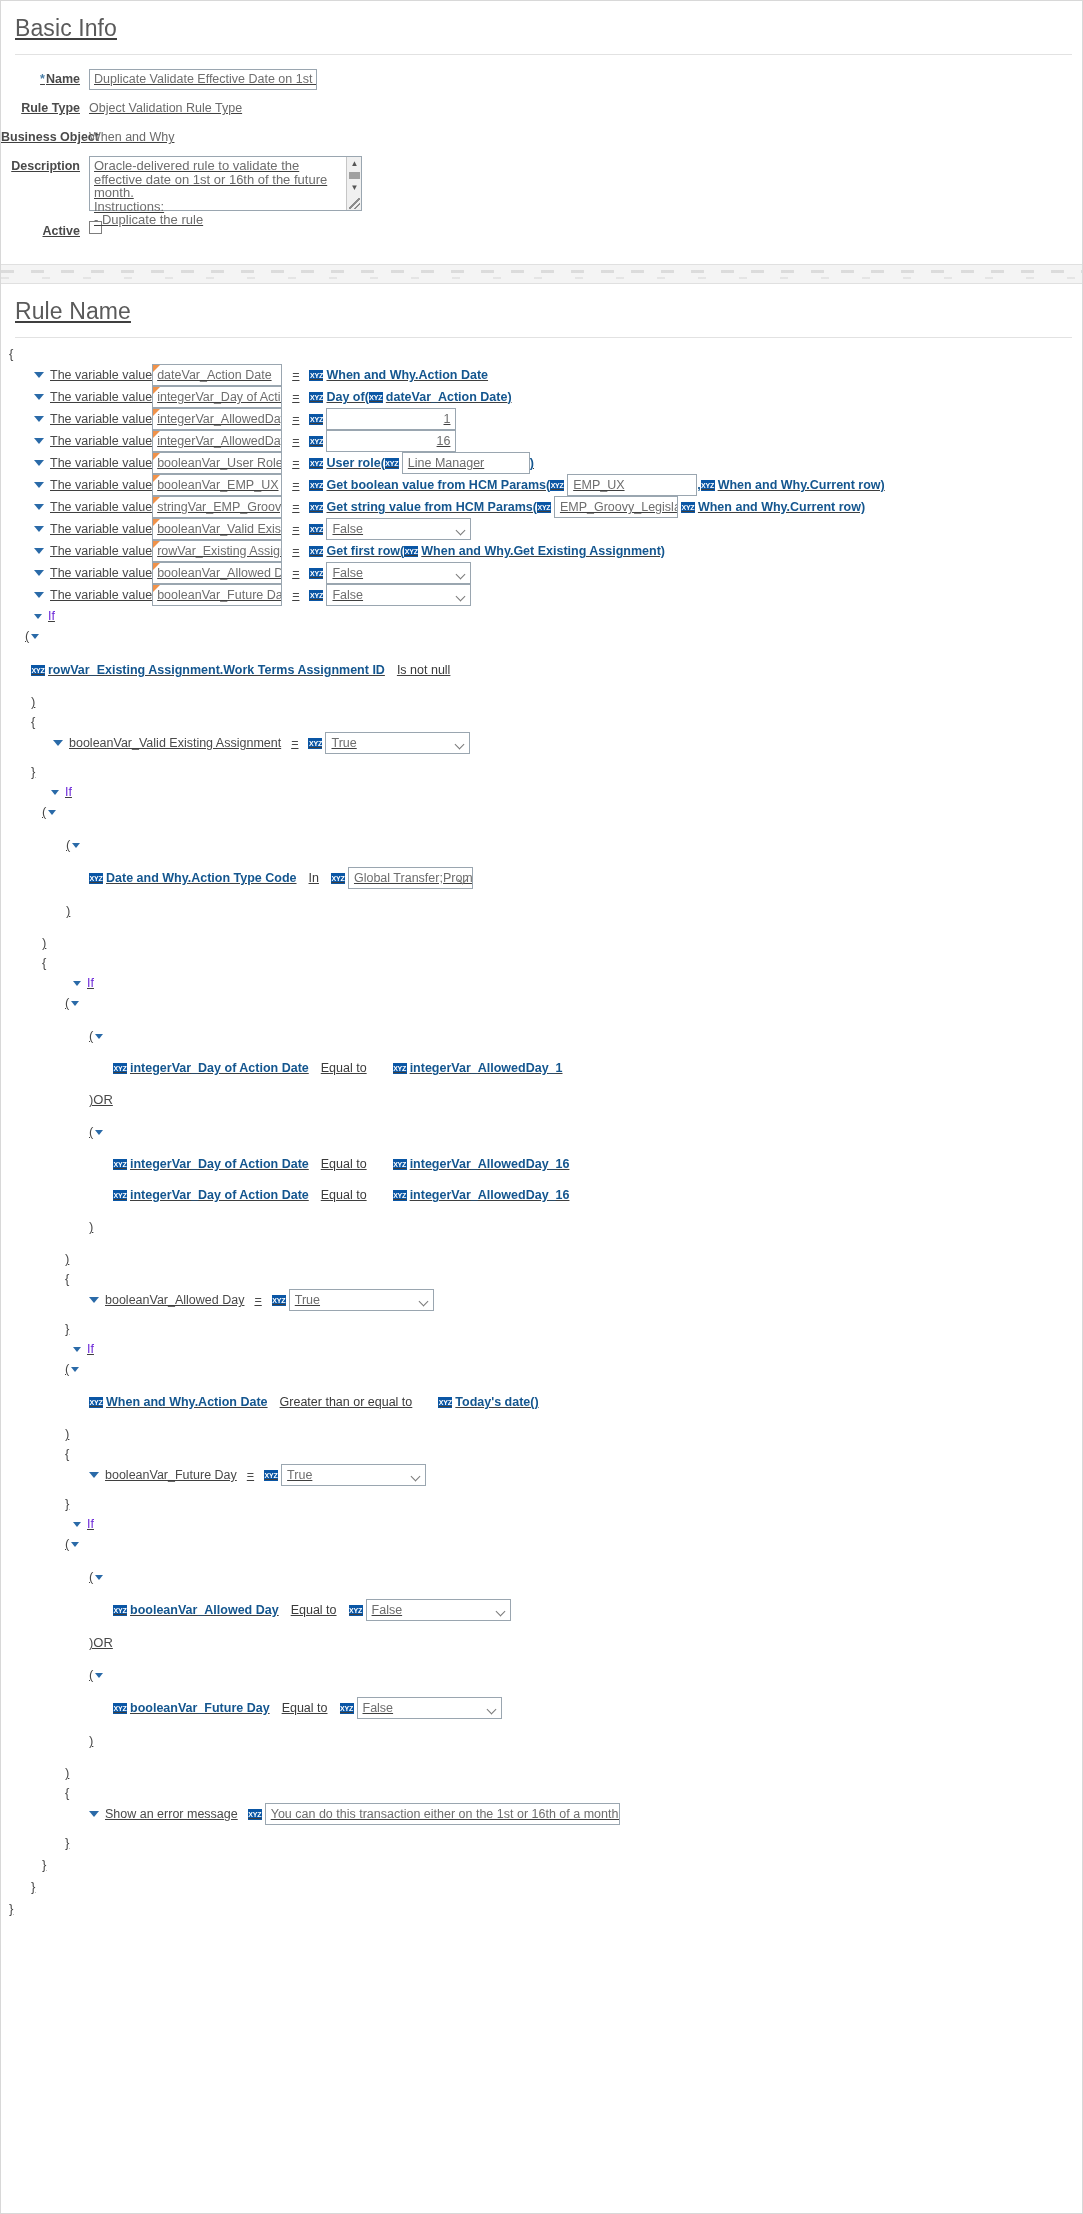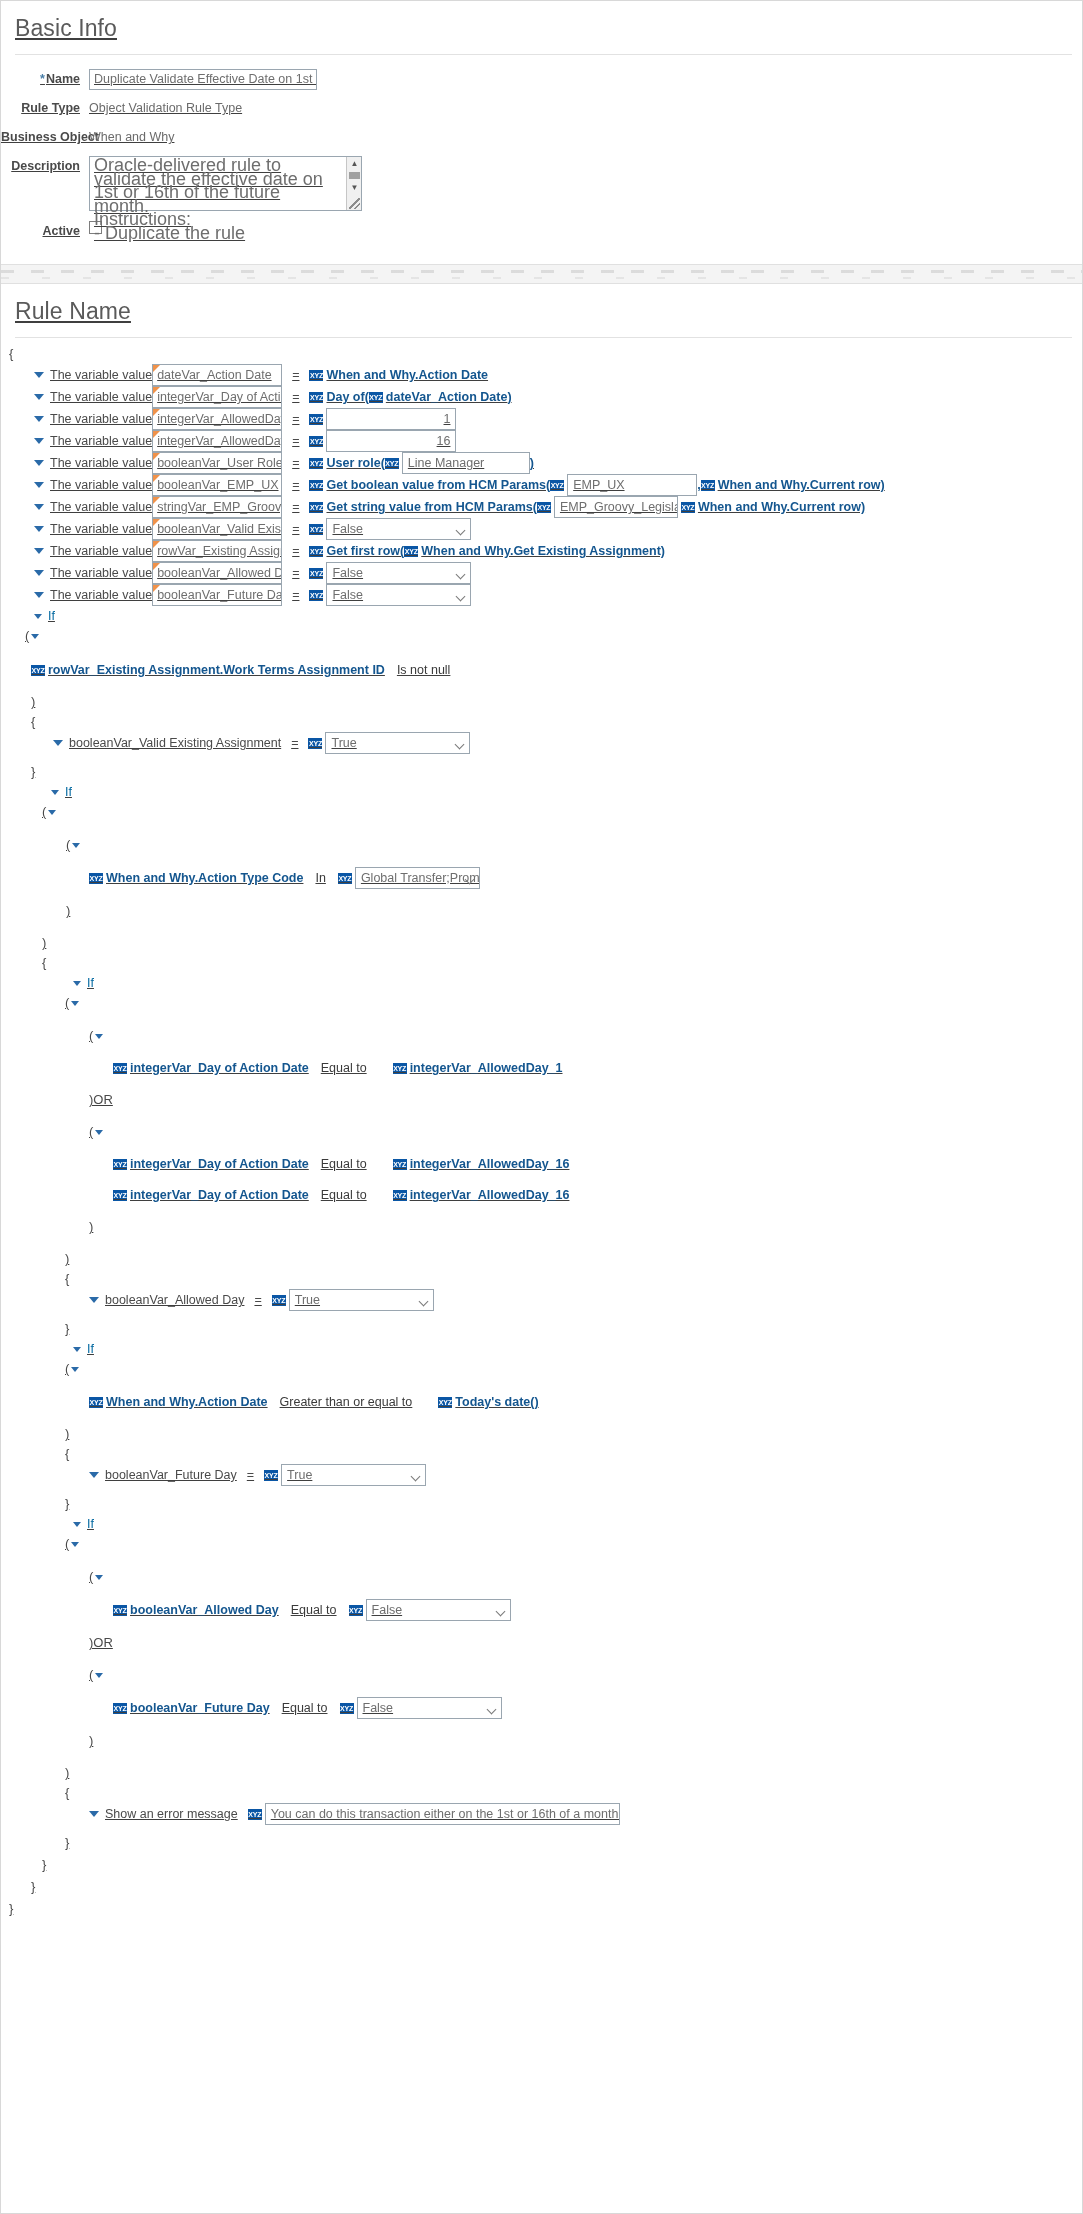--- a/index.html
+++ b/index.html
@@ -42,21 +42,21 @@
     background:#fff;
     height:21px; line-height:19px;
     padding:0 4px;
     font-size:12.5px; color:#6e6e6e;
     font-family:"Liberation Sans", sans-serif;
     overflow:hidden; white-space:nowrap;
   }
   .name-input { width:228px; }
   .desc-wrap { position:relative; width:273px; height:55px; border:1px solid #9aa6b0; background:#fff; }
   .desc-text {
-    padding:2px 4px; font-size:18px; color:#6e6e6e; line-height:13.5px;
+    padding:2px 4px; font-size:13px; color:#6e6e6e; line-height:13.5px;
     width:245px; overflow:hidden; white-space:pre-line;
   }
   .desc-scroll {
     position:absolute; right:0; top:0; width:15px; height:53px;
     background:#f0f0f0; border-left:1px solid #c6c6c6;
   }
   .sb-arrow { width:15px; height:13px; display:flex; align-items:center; justify-content:center; color:#555; font-size:8px; }
   .sb-thumb { width:11px; height:7px; background:#a0a0a0; margin:2px auto; }
   .resize-grip {
     position:absolute; right:1px; bottom:1px; width:11px; height:11px;
@@ -83,21 +83,21 @@
     background-position:0 5px, 0 12px;
     background-size:auto 3px, auto 2px;
     background-repeat:repeat-x;
   }
 
   
   .tree { padding:6px 0 10px 0; font-size:12.5px; }
   .ln { display:flex; align-items:center; min-height:20px; white-space:nowrap; }
   .ln.sp { margin-top:0; }
   .brace { color:#4a4a4a; font-size:13px; line-height:14px; }
-  .kw { color:#0369a1; }
+  .kw { color:#6d28d9; }
   .lbl { color:#4a4a4a; }
   .blue-b { color:#14568f; font-weight:bold; }
 
   .caret {
     width:0; height:0;
     border-left:5px solid transparent; border-right:5px solid transparent;
     border-top:6px solid #2a6aa8;
     display:inline-block; margin:0 6px 0 0; flex:none;
   }
   .caret.sm { border-left-width:4px; border-right-width:4px; border-top-width:5px; }
@@ -364,21 +364,21 @@
       <div class="ln" style="padding-left:41px">
         <span class="brace">(</span>
         <span class="caret sm" style="margin-left:2px"></span>
       </div>
       <div class="ln" style="padding-left:65px;margin-top:13px">
         <span class="brace">(</span>
         <span class="caret sm" style="margin-left:2px"></span>
       </div>
       <div class="ln" style="padding-left:88px;margin-top:12px">
         <span class="xyz">XYZ</span>
-        <span class="blue-b">When and Why.Action Type Code</span>
+        <span class="blue-b">Date and Why.Action Type Code</span>
         <span class="op-dark">In</span>
         <span class="xyz">XYZ</span>
         <span class="sel" style="width:125px">Global Transfer;Promot</span>
       </div>
       <div class="ln" style="padding-left:65px;margin-top:12px">
         <span class="brace">)</span>
       </div>
       <div class="ln" style="padding-left:41px;margin-top:12px">
         <span class="brace">)</span>
       </div>

